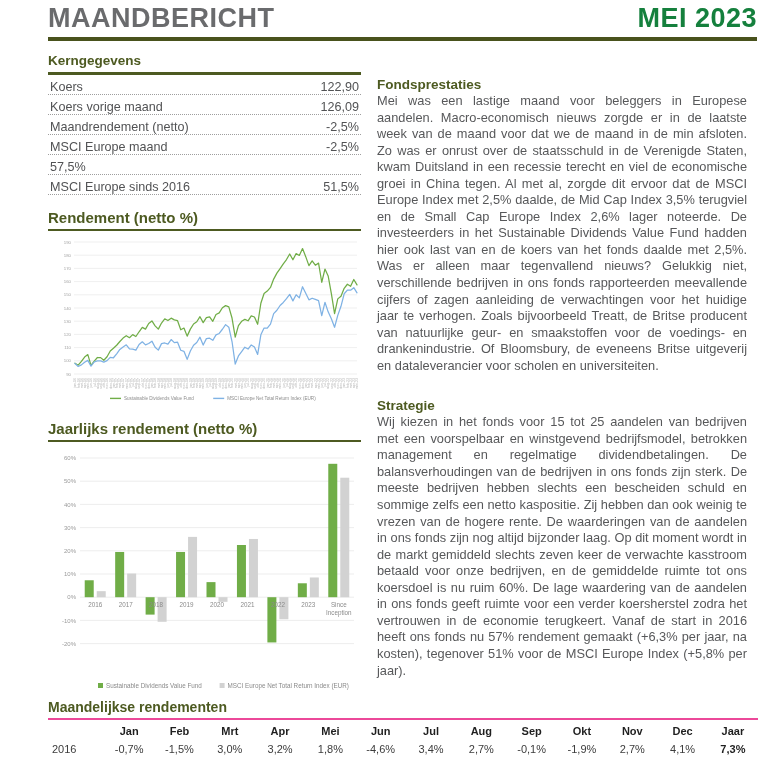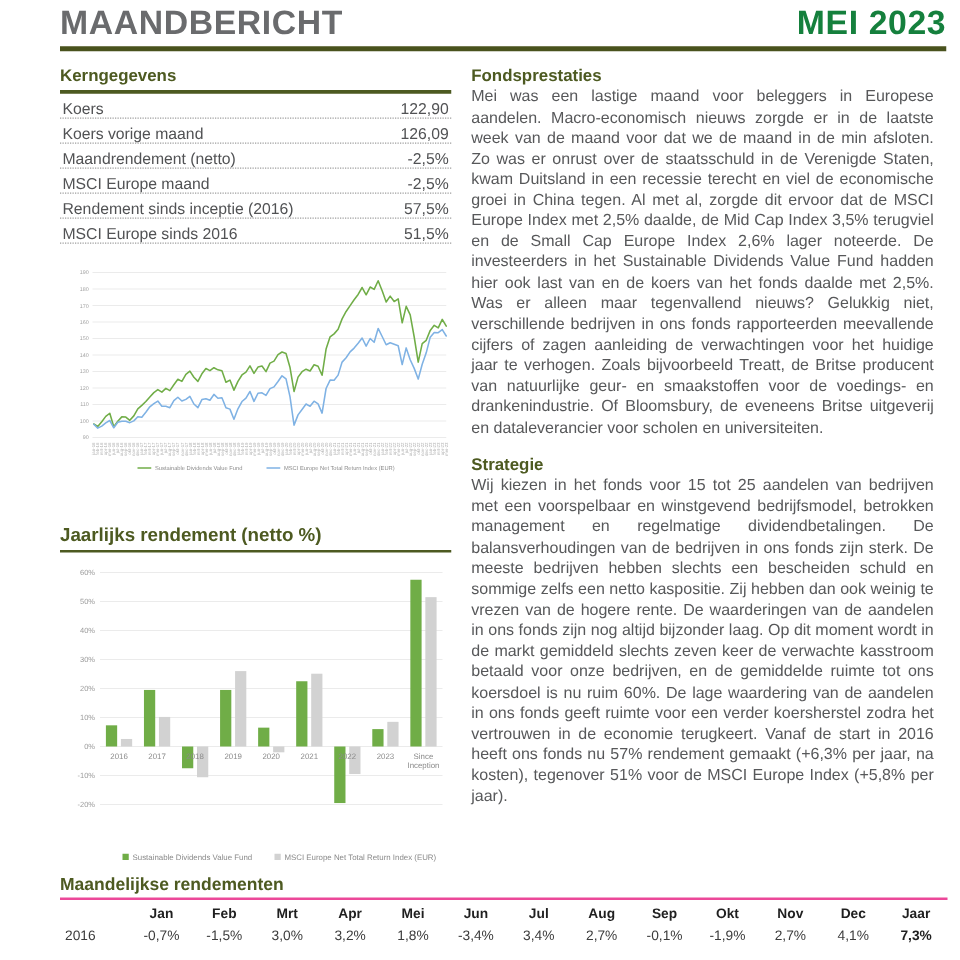--- a/index.html
+++ b/index.html
@@ -18,21 +18,21 @@
            border-bottom:3px solid #4d5a21;}
   .krow{display:flex;justify-content:space-between;align-items:flex-end;height:19px;
         border-bottom:1px dotted #9e9e9e;font-size:12.6px;color:#515254;padding:0 2px;}
   .chart-sec{position:absolute;left:48px;width:313px;}
   .chart-sec h2{font-size:15px;font-weight:bold;color:#4d5a21;padding-bottom:3px;
                 border-bottom:2.5px solid #4d5a21;margin-bottom:2px;}
   .cs1{top:209px;} .cs2{top:420px;}
   svg{display:block;}
   
   .col-right{position:absolute;left:377px;top:53px;width:370px;}
-  .col-right h2{font-size:13.5px;font-weight:bold;color:#4d5a21;margin-bottom:1px;}
+  .col-right h2{font-size:13.5px;font-weight:bold;color:#4d5a21;margin-bottom:1px;margin-top:24px;}
   .col-right p{font-size:12.8px;line-height:16.55px;text-align:justify;color:#57585a;}
   .blk2{margin-top:14px;}
   
   .monthly{position:absolute;left:48px;right:22px;top:699px;}
   .monthly h2{font-size:14px;font-weight:bold;color:#4d5a21;padding-bottom:3px;
               border-bottom:2px solid #ec4899;}
   .mrow{display:flex;align-items:center;}
   .mhead{margin-top:5px;font-weight:bold;color:#1f1f1f;font-size:11px;}
   .mdata{margin-top:6px;font-size:11px;color:#3c3c3c;}
   .ycell{width:52px;text-align:left;padding-left:4px;}
@@ -61,31 +61,31 @@
         </div>
         <div class="krow">
           <span>Maandrendement (netto)</span>
           <span>-2,5%</span>
         </div>
         <div class="krow">
           <span>MSCI Europe maand</span>
           <span>-2,5%</span>
         </div>
         <div class="krow">
-          <span>Rendement sinds inceptie (2016)</span>
           <span>57,5%</span>
         </div>
         <div class="krow">
           <span>MSCI Europe sinds 2016</span>
           <span>51,5%</span>
         </div>
       </div>
   </section>
 
   <section class="chart-sec cs1">
+    <h2>Rendement (netto %)</h2>
     <svg id="line-chart" width="313" height="176" viewBox="0 0 313 176">
         <line x1="26" y1="141" x2="309" y2="141" stroke="#ebebeb" stroke-width="0.8"></line>
         <text x="23" y="142.6" font-size="4.3" fill="#a3a3a3" text-anchor="end">90</text>
         <line x1="26" y1="127.8" x2="309" y2="127.8" stroke="#ebebeb" stroke-width="0.8"></line>
         <text x="23" y="129.4" font-size="4.3" fill="#a3a3a3" text-anchor="end">100</text>
         <line x1="26" y1="114.6" x2="309" y2="114.6" stroke="#ebebeb" stroke-width="0.8"></line>
         <text x="23" y="116.19999999999999" font-size="4.3" fill="#a3a3a3" text-anchor="end">110</text>
         <line x1="26" y1="101.4" x2="309" y2="101.4" stroke="#ebebeb" stroke-width="0.8"></line>
         <text x="23" y="103" font-size="4.3" fill="#a3a3a3" text-anchor="end">120</text>
         <line x1="26" y1="88.2" x2="309" y2="88.2" stroke="#ebebeb" stroke-width="0.8"></line>
@@ -285,21 +285,21 @@
           <span class="mcell">Dec</span>
           <span class="mcell">Jaar</span>
         </div>
         <div class="mrow mdata">
           <span class="ycell">2016</span>
           <span class="mcell">-0,7%</span>
           <span class="mcell">-1,5%</span>
           <span class="mcell">3,0%</span>
           <span class="mcell">3,2%</span>
           <span class="mcell">1,8%</span>
-          <span class="mcell">-3,4%</span>
+          <span class="mcell">-4,6%</span>
           <span class="mcell">3,4%</span>
           <span class="mcell">2,7%</span>
           <span class="mcell">-0,1%</span>
           <span class="mcell">-1,9%</span>
           <span class="mcell">2,7%</span>
           <span class="mcell">4,1%</span>
           <span class="mcell jaarcell">7,3%</span>
         </div>
       </div>
   </section>

